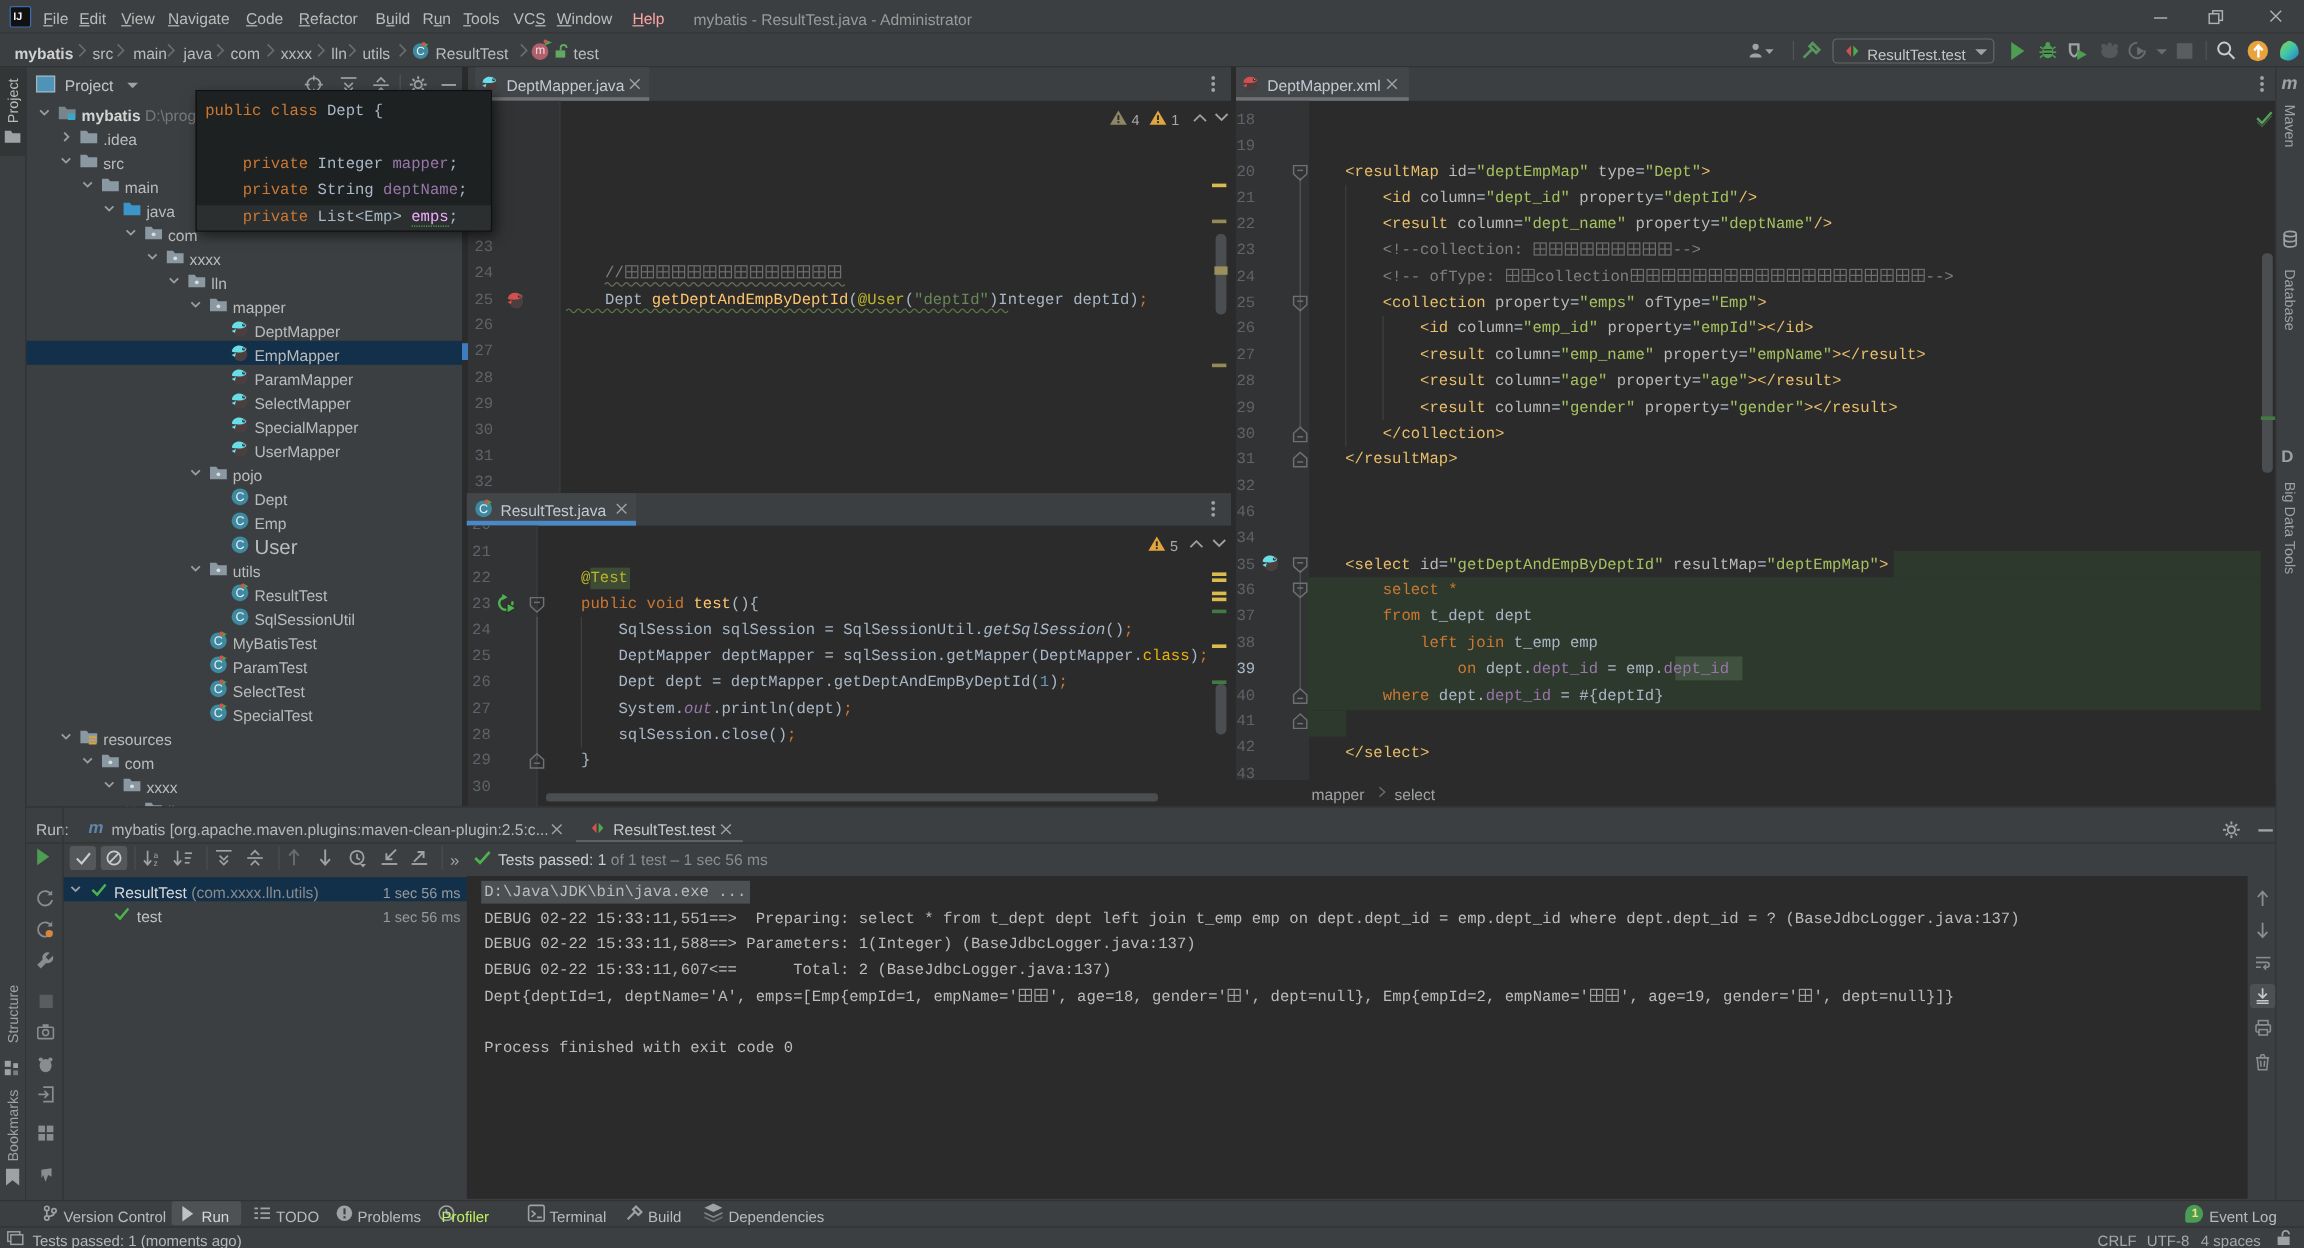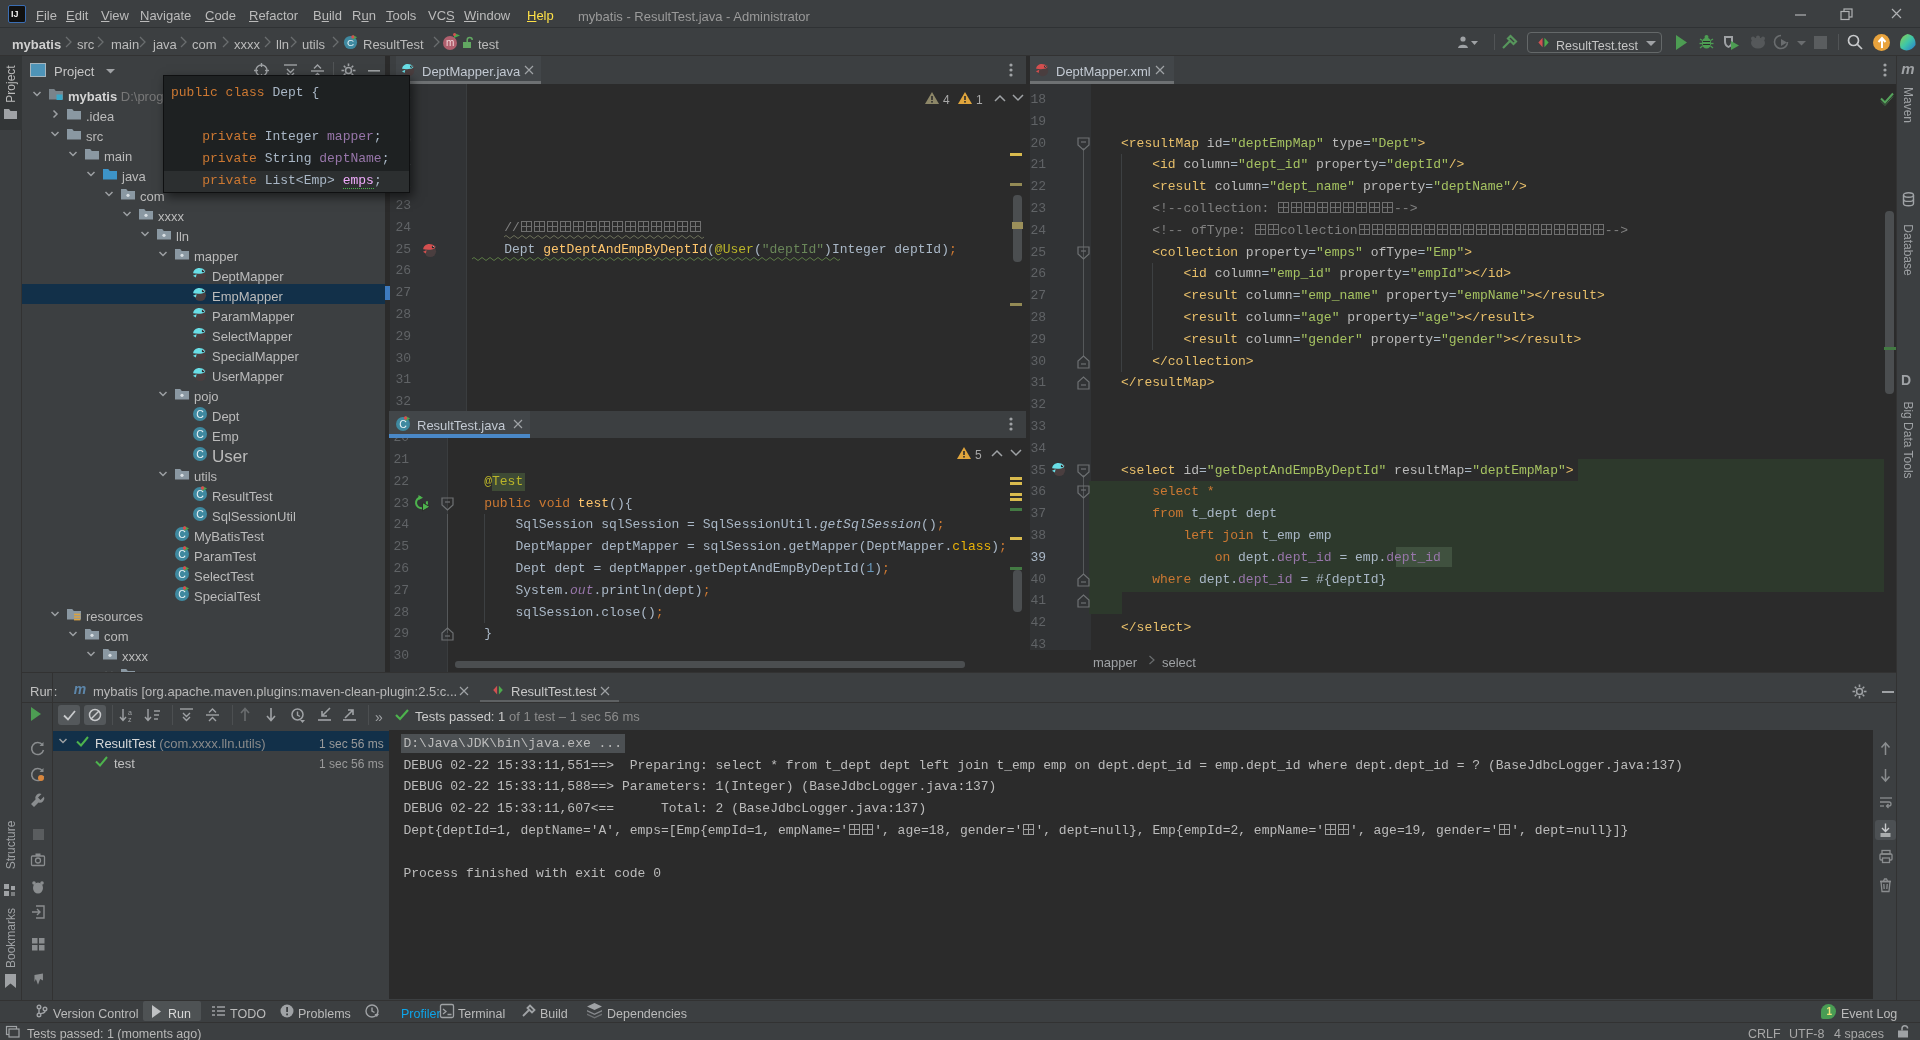--- a/index.html
+++ b/index.html
@@ -89,21 +89,21 @@
 <div class="t" style="left:66px;top:6px;font-size:13px;color:#bbbbbb"><u>E</u>dit</div>
 <div class="t" style="left:101px;top:6px;font-size:13px;color:#bbbbbb"><u>V</u>iew</div>
 <div class="t" style="left:140px;top:6px;font-size:13px;color:#bbbbbb"><u>N</u>avigate</div>
 <div class="t" style="left:205px;top:6px;font-size:13px;color:#bbbbbb"><u>C</u>ode</div>
 <div class="t" style="left:249px;top:6px;font-size:13px;color:#bbbbbb"><u>R</u>efactor</div>
 <div class="t" style="left:313px;top:6px;font-size:13px;color:#bbbbbb">B<u>u</u>ild</div>
 <div class="t" style="left:352px;top:6px;font-size:13px;color:#bbbbbb">R<u>u</u>n</div>
 <div class="t" style="left:386px;top:6px;font-size:13px;color:#bbbbbb"><u>T</u>ools</div>
 <div class="t" style="left:428px;top:6px;font-size:13px;color:#bbbbbb">VC<u>S</u></div>
 <div class="t" style="left:464px;top:6px;font-size:13px;color:#bbbbbb"><u>W</u>indow</div>
-<div class="t" style="left:527px;top:6px;font-size:13px;color:#fde047"><u>H</u>elp</div>
+<div class="t" style="left:527px;top:6px;font-size:13px;color:#fca5a5"><u>H</u>elp</div>
 <div class="t" style="left:578px;top:7px;font-size:13px;color:#9a9a9a">mybatis - ResultTest.java - Administrator</div>
 <svg style="left:1795px;top:8px" width="120" height="12">
     <g stroke="#afb1b3" stroke-width="1.2" fill="none">
       <line x1="0" y1="7" x2="11" y2="7"></line>
       <rect x="49" y="1" width="8" height="8"></rect>
       <rect x="46" y="3.5" width="8" height="8" fill="#3c3f41"></rect>
       <path d="M97 1 L106 10 M106 1 L97 10"></path>
     </g>
   </svg>
 <div class="" style="left:0px;top:28px;width:1920px;height:28px;background:#3c3f41;border-bottom:1px solid #323232"></div>
@@ -663,21 +663,21 @@
 <div class="m" style="left:1015px;top:198.0px;width:31px;text-align:right;color:#606366">23</div>
 <div class="m" style="left:1015px;top:219.8px;width:31px;text-align:right;color:#606366">24</div>
 <div class="m" style="left:1015px;top:241.6px;width:31px;text-align:right;color:#606366">25</div>
 <div class="m" style="left:1015px;top:263.4px;width:31px;text-align:right;color:#606366">26</div>
 <div class="m" style="left:1015px;top:285.20000000000005px;width:31px;text-align:right;color:#606366">27</div>
 <div class="m" style="left:1015px;top:307.0px;width:31px;text-align:right;color:#606366">28</div>
 <div class="m" style="left:1015px;top:328.8px;width:31px;text-align:right;color:#606366">29</div>
 <div class="m" style="left:1015px;top:350.6px;width:31px;text-align:right;color:#606366">30</div>
 <div class="m" style="left:1015px;top:372.40000000000003px;width:31px;text-align:right;color:#606366">31</div>
 <div class="m" style="left:1015px;top:394.2px;width:31px;text-align:right;color:#606366">32</div>
-<div class="m" style="left:1015px;top:416.0px;width:31px;text-align:right;color:#606366">33</div>
+<div class="m" style="left:1015px;top:416.0px;width:31px;text-align:right;color:#606366">46</div>
 <div class="m" style="left:1015px;top:437.8px;width:31px;text-align:right;color:#606366">34</div>
 <div class="m" style="left:1015px;top:459.6px;width:31px;text-align:right;color:#606366">35</div>
 <div class="m" style="left:1015px;top:481.40000000000003px;width:31px;text-align:right;color:#606366">36</div>
 <div class="m" style="left:1015px;top:503.2px;width:31px;text-align:right;color:#606366">37</div>
 <div class="m" style="left:1015px;top:525.0px;width:31px;text-align:right;color:#606366">38</div>
 <div class="m" style="left:1015px;top:546.8px;width:31px;text-align:right;color:#a9b7c6">39</div>
 <div class="m" style="left:1015px;top:568.6px;width:31px;text-align:right;color:#606366">40</div>
 <div class="m" style="left:1015px;top:590.4000000000001px;width:31px;text-align:right;color:#606366">41</div>
 <div class="m" style="left:1015px;top:612.2px;width:31px;text-align:right;color:#606366">42</div>
 <div class="m" style="left:1015px;top:634.0px;width:31px;text-align:right;color:#606366">43</div>
@@ -979,21 +979,21 @@
     <circle cx="7" cy="7" r="6.5" fill="#9fa2a5"></circle>
     <rect x="6.2" y="3" width="1.8" height="5" fill="#3c3f41"></rect>
     <rect x="6.2" y="9.5" width="1.8" height="1.8" fill="#3c3f41"></rect>
   </svg>
 <div class="t" style="left:298px;top:1004px;font-size:12.5px;color:#bbbbbb">Problems</div>
 <svg style="left:365px;top:1004px" width="14" height="14">
     <circle cx="7" cy="7" r="6" stroke="#9fa2a5" stroke-width="1.4" fill="none"></circle>
     <path d="M7 3.5 V7 L9.5 8.5" stroke="#9fa2a5" stroke-width="1.4" fill="none"></path>
     <path d="M9.5 10 l4.5 0 -2.2 3z" fill="#9fa2a5"></path>
   </svg>
-<div class="t" style="left:401px;top:1004px;font-size:12.5px;color:#0ea5e9">Profiler</div>
+<div class="t" style="left:368px;top:1004px;font-size:12.5px;color:#bef264">Profiler</div>
 <svg style="left:440px;top:1004px" width="14" height="14">
     <rect x="0.5" y="0.5" width="13" height="13" rx="1.5" stroke="#9fa2a5" stroke-width="1.3" fill="none"></rect>
     <path d="M3 5 l3 2.5 -3 2.5 M7.5 10.5 h4" stroke="#9fa2a5" stroke-width="1.3" fill="none"></path>
   </svg>
 <div class="t" style="left:458px;top:1004px;font-size:12.5px;color:#bbbbbb">Terminal</div>
 <svg style="left:522px;top:1004px" width="14" height="14">
     <path d="M1 12 L7 6 M5.5 4 L8 1.5 L12.5 6 L10 8.5z" stroke="#9fa2a5" stroke-width="1.8" fill="none"></path>
   </svg>
 <div class="t" style="left:540px;top:1004px;font-size:12.5px;color:#bbbbbb">Build</div>
 <svg style="left:587px;top:1003px" width="15" height="15">

